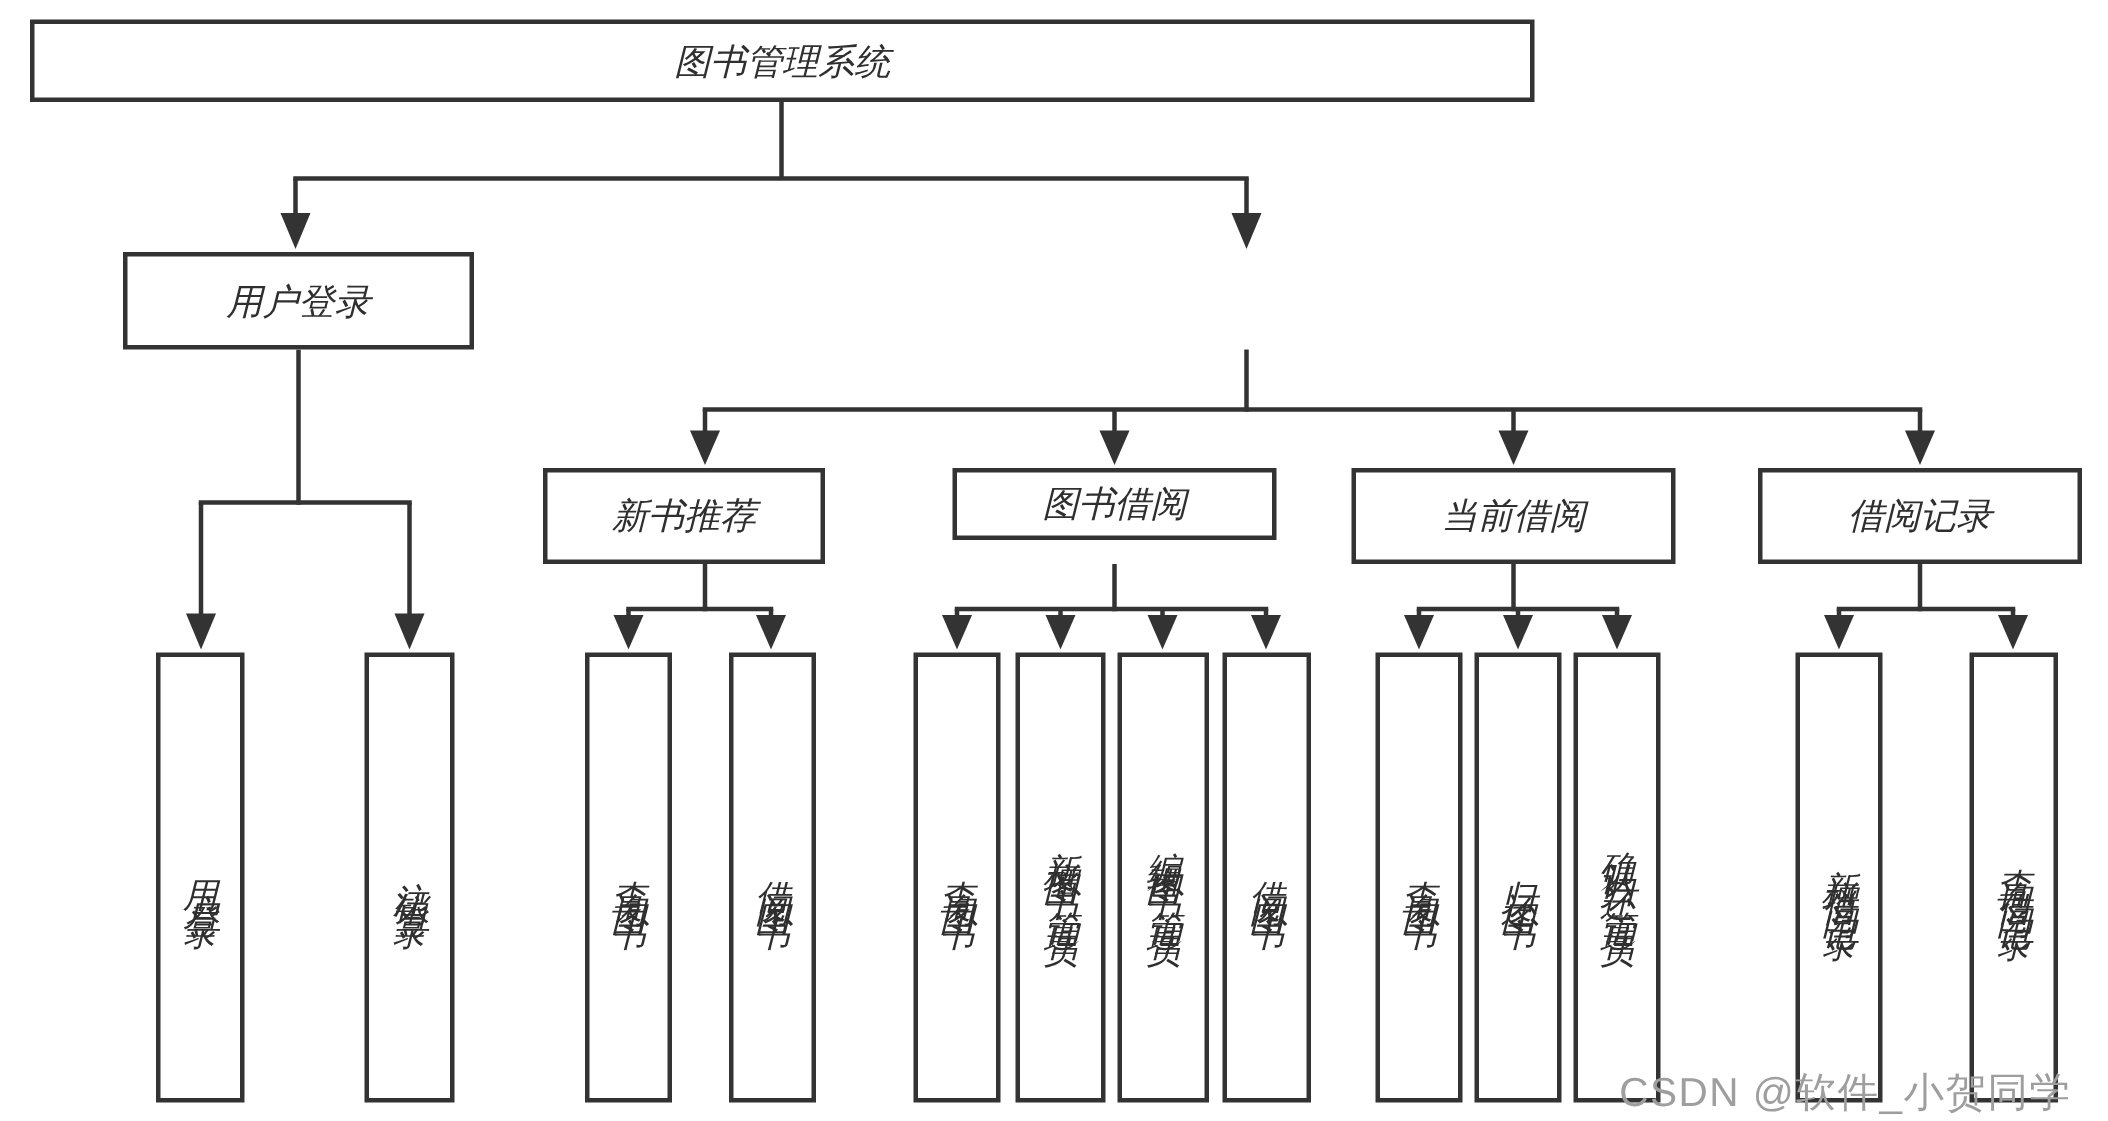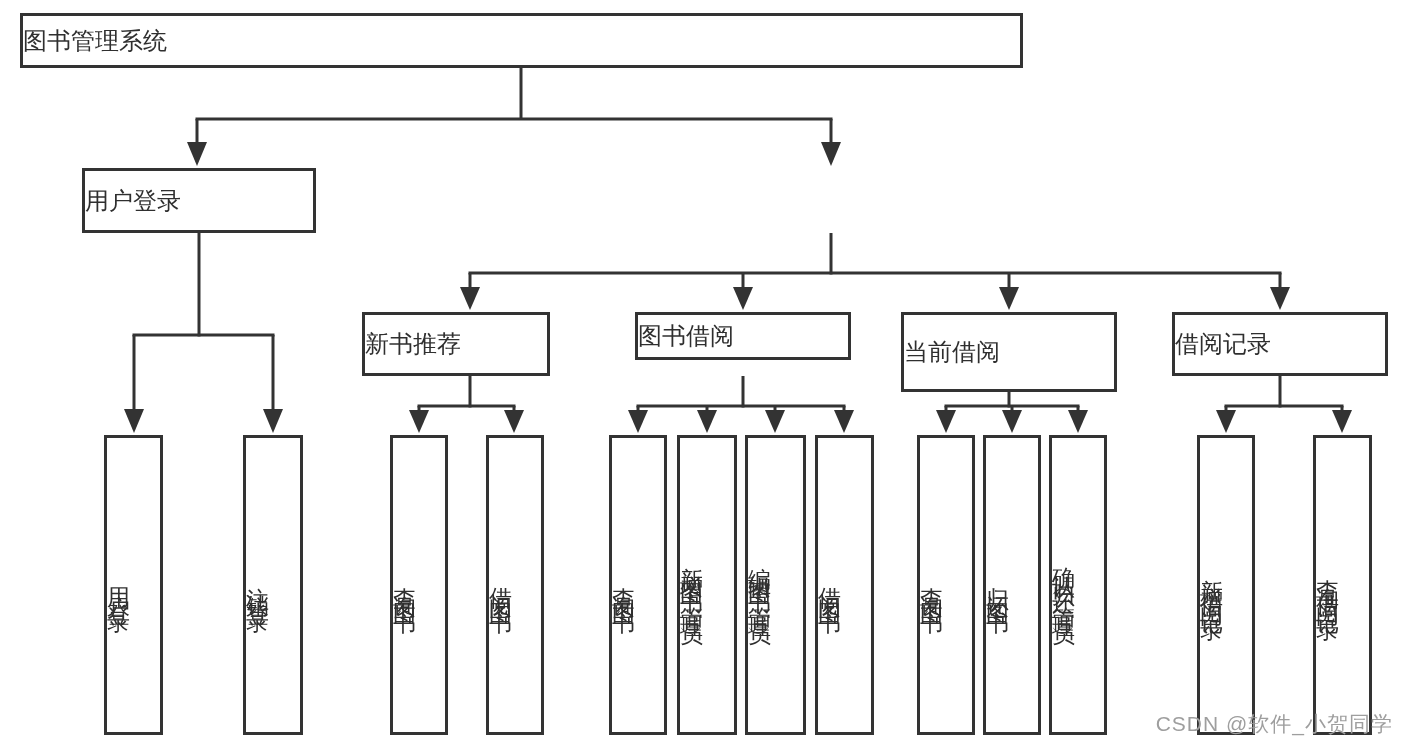--- a/index.html
+++ b/index.html
@@ -25,38 +25,39 @@
   }
   .connectors line { stroke: var(--line); stroke-width: 3; }
   .connectors polygon { fill: var(--line); }
   .node {
     position: absolute;
     box-sizing: border-box;
     border: 3px solid var(--line);
     background: var(--box-bg);
     display: flex;
     align-items: center;
-    justify-content: flex-start;
+    justify-content: center;
     color: var(--text);
     font-size: 24px;
     text-align: center;
     white-space: nowrap;
+    font-style: italic;
   }
   .node.vtext span {
     writing-mode: vertical-rl;
     text-orientation: mixed;
     line-height: 1;
     letter-spacing: 8px;
     font-size: 23px;
   }
   .watermark {
     position: absolute;
-    right: 12px;
+    right: 24px;
     top: 710px;
-    font-size: 21px;
+    font-size: 27px;
     letter-spacing: 1px;
     color: var(--watermark);
   }
 </style>
 </head>
 <body>
 
 <div class="stage">
 
   <svg class="connectors" width="1405" height="747" viewBox="0 0 1405 747">
@@ -142,21 +143,21 @@
   <div class="node" style="left:82px; top:168px; width:234px; height:65px;">
     <span>用户登录</span>
   </div>
 
   <div class="node" style="left:362px; top:312px; width:188px; height:64px;">
     <span>新书推荐</span>
   </div>
   <div class="node" style="left:635px; top:312px; width:216px; height:48px;">
     <span>图书借阅</span>
   </div>
-  <div class="node" style="left:901px; top:312px; width:216px; height:80px;">
+  <div class="node" style="left:901px; top:312px; width:216px; height:64px;">
     <span>当前借阅</span>
   </div>
   <div class="node" style="left:1172px; top:312px; width:216px; height:64px;">
     <span>借阅记录</span>
   </div>
 
   <div class="node vtext" style="left:104px; top:435px; width:59px; height:300px;">
     <span>用户登录</span>
   </div>
   <div class="node vtext" style="left:243px; top:435px; width:60px; height:300px;">

